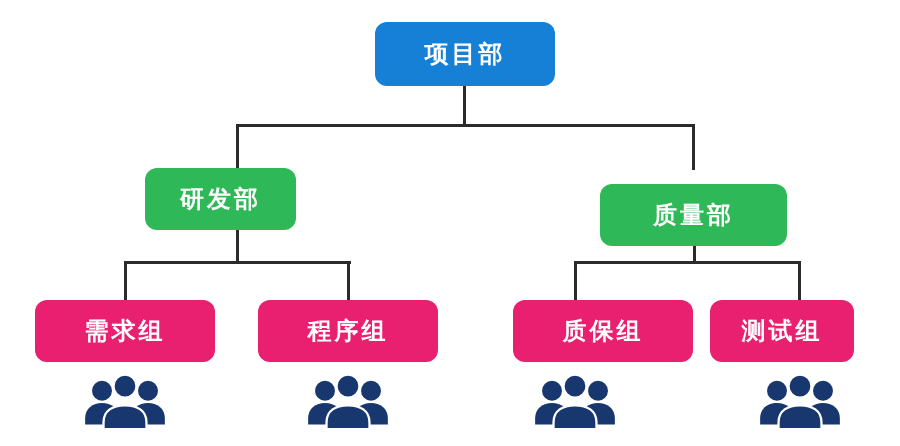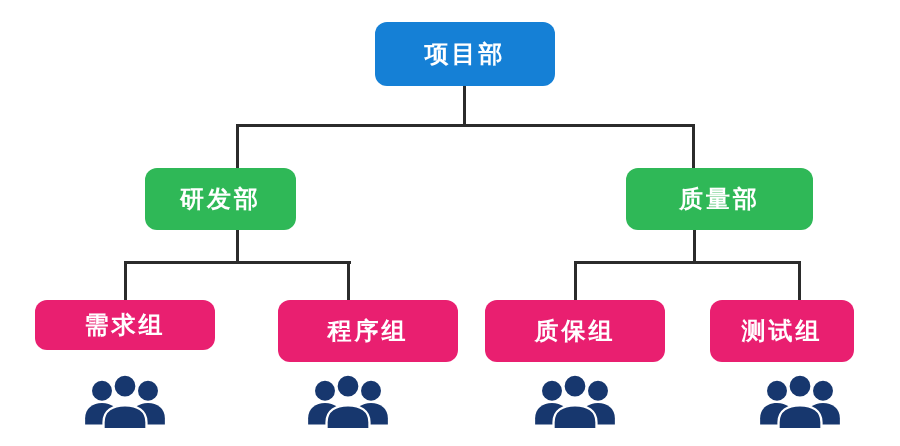--- a/index.html
+++ b/index.html
@@ -63,25 +63,25 @@
   <div class="line" style="left:347px; top:263px; width:3px;   height:38px;"></div>
 
   <div class="line" style="left:693px; top:230px; width:3px;   height:33px;"></div>
   <div class="line" style="left:574px; top:261px; width:227px; height:3px;"></div>
   <div class="line" style="left:574px; top:263px; width:3px;   height:38px;"></div>
   <div class="line" style="left:798px; top:263px; width:3px;   height:38px;"></div>
 
   <div class="node root" style="left:375px; top:22px; width:180px; height:64px;">项目部</div>
 
   <div class="node dept" style="left:145px; top:168px; width:151px; height:62px;">研发部</div>
-  <div class="node dept" style="left:600px; top:168px; width:187px; height:62px;margin-left:26px;">质量部</div>
+  <div class="node dept" style="left:600px; top:184px; width:187px; height:62px;">质量部</div>
 
-  <div class="node group" style="left:35px;  top:300px; width:180px; height:50px;">需求组</div>
-  <div class="node group" style="left:258px; top:300px; width:180px; height:62px;margin-left:20px;">程序组</div>
-  <div class="node group" style="left:485px; top:300px; width:180px; height:62px;">质保组</div>
+  <div class="node group" style="left:35px;  top:300px; width:180px; height:62px;">需求组</div>
+  <div class="node group" style="left:258px; top:300px; width:180px; height:62px;">程序组</div>
+  <div class="node group" style="left:513px; top:300px; width:180px; height:62px;">质保组</div>
   <div class="node group" style="left:710px; top:300px; width:144px; height:62px;">测试组</div>
 
   <div class="people" style="left:79px;  top:372px; width:92px; height:62px;">
     <svg viewBox="0 0 120 80" fill="currentColor" aria-hidden="true">
       <circle cx="30" cy="24" r="13"></circle>
       <circle cx="90" cy="24" r="13"></circle>
       <path d="M8 68 v-8 c0 -13 10 -20 22 -20 s22 7 22 20 v8 z"></path>
       <path d="M68 68 v-8 c0 -13 10 -20 22 -20 s22 7 22 20 v8 z"></path>
       <circle cx="60" cy="18" r="15" stroke="#ffffff" stroke-width="3"></circle>
       <path d="M32 74 v-9 c0 -15 12 -22 28 -22 s28 7 28 22 v9 z" stroke="#ffffff" stroke-width="3"></path>

